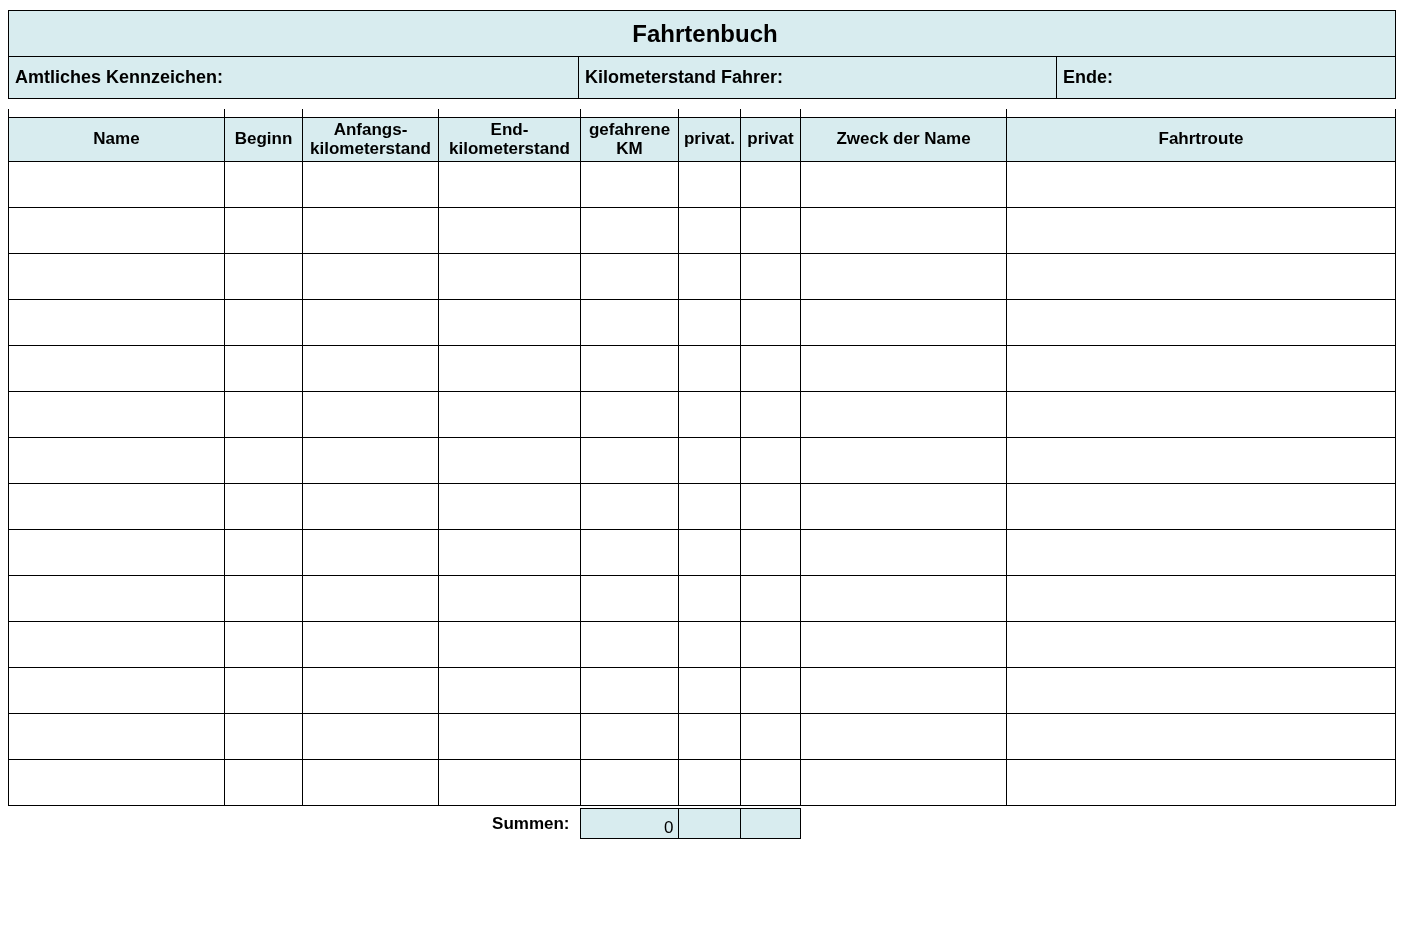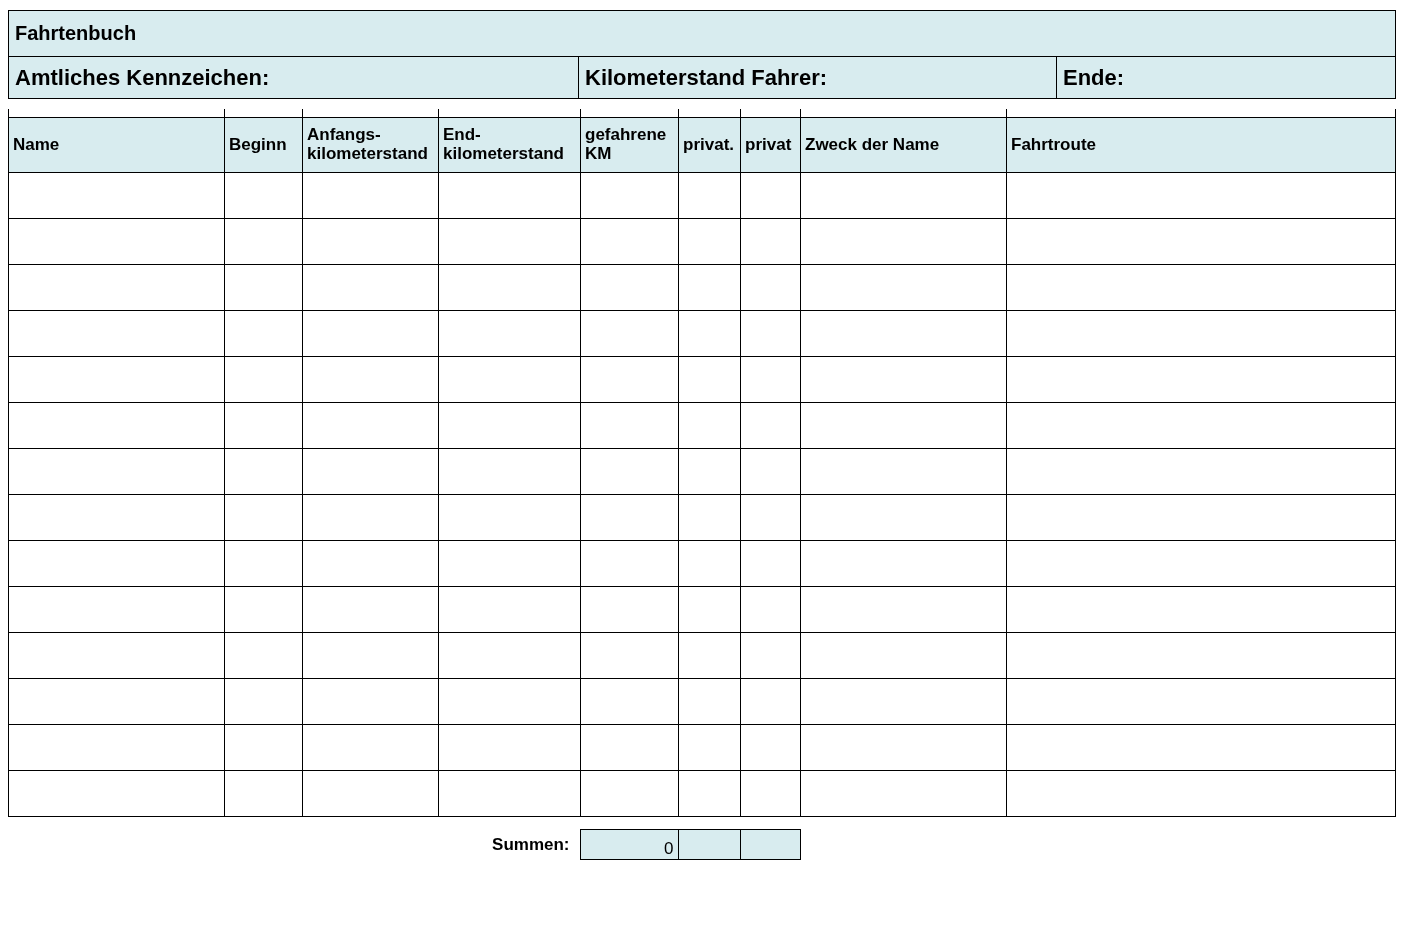--- a/index.html
+++ b/index.html
@@ -26,29 +26,29 @@
   
   .meta {
     width: 100%;
     border: 1px solid #000;
   }
   .meta td {
     border: 1px solid #000;
     background: #d8ecef;
     vertical-align: middle;
     height: 42px;
-    font-size: 22px;
+    font-size: 18px;
     font-weight: bold;
     padding-left: 6px;
     box-sizing: border-box;
     overflow: hidden;
   }
   .meta .title {
-    text-align: left;
-    font-size: 20px;
+    text-align: center;
+    font-size: 24px;
     font-weight: bold;
     height: 46px;
   }
 
   
   .tick-row {
     width: 100%;
     margin-top: 10px;
     height: 8px;
   }
@@ -60,25 +60,25 @@
   .tick-row td:first-child { border-left: 1px solid #000; }
   .tick-row td:last-child  { border-right: 1px solid #000; }
 
   
   .grid {
     width: 100%;
   }
   .grid th {
     background: #d8ecef;
     border: 1px solid #000;
-    text-align: left;
+    text-align: center;
     vertical-align: middle;
     font-size: 17px;
     font-weight: bold;
-    height: 55px;
+    height: 44px;
     padding: 2px 4px;
     box-sizing: border-box;
     overflow: hidden;
     line-height: 1.1;
   }
   .grid td {
     border: 1px solid #000;
     height: 46px;
     box-sizing: border-box;
   }
@@ -90,21 +90,21 @@
   .c-end    { width: 142px; }
   .c-km     { width: 98px;  }
   .c-gesch  { width: 62px;  }
   .c-priv   { width: 60px;  }
   .c-zweck  { width: 206px; }
   .c-route  { }             
 
   
   .sum {
     width: 100%;
-    margin-top: 12px;
+    margin-top: 2px;
   }
   .sum td {
     height: 30px;
     box-sizing: border-box;
     font-size: 17px;
   }
   .sum .lbl {
     text-align: right;
     font-weight: bold;
     padding-right: 10px;

